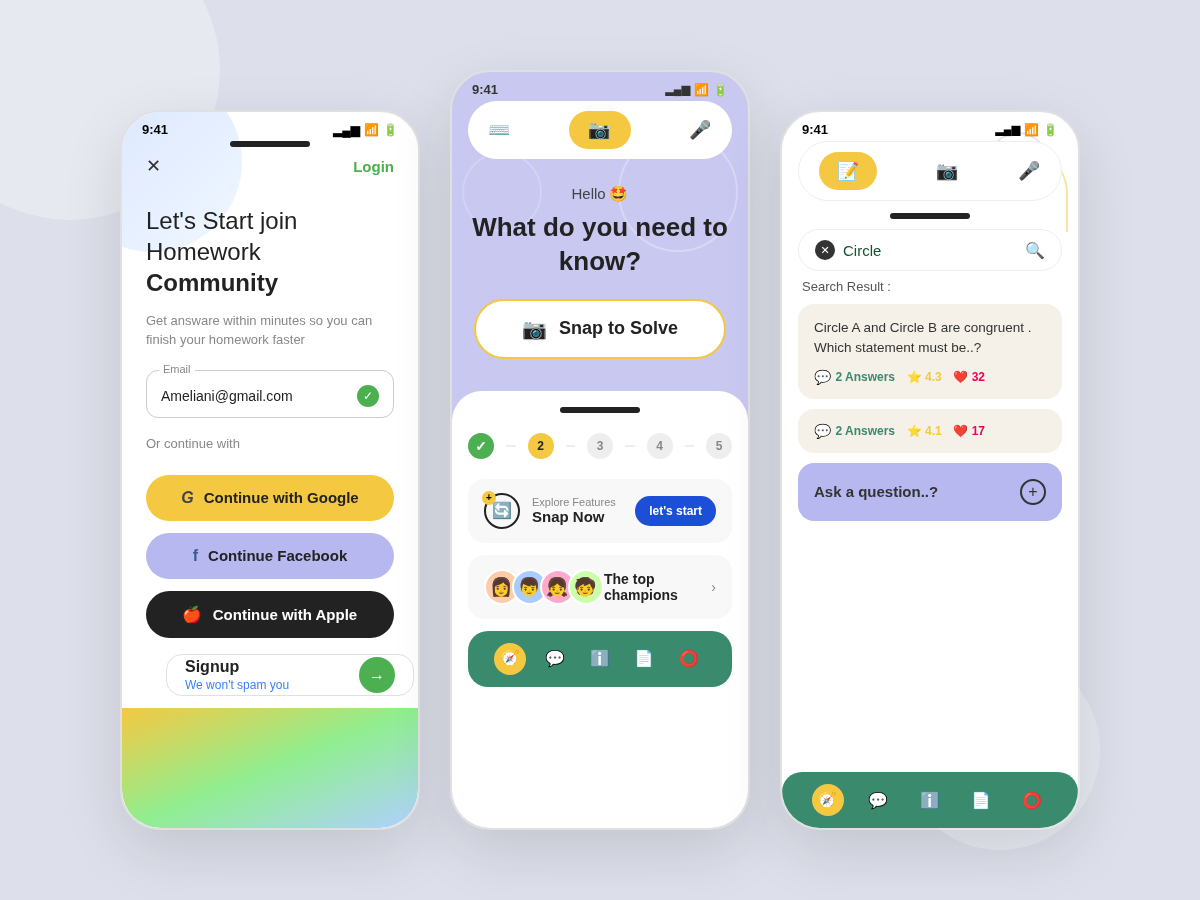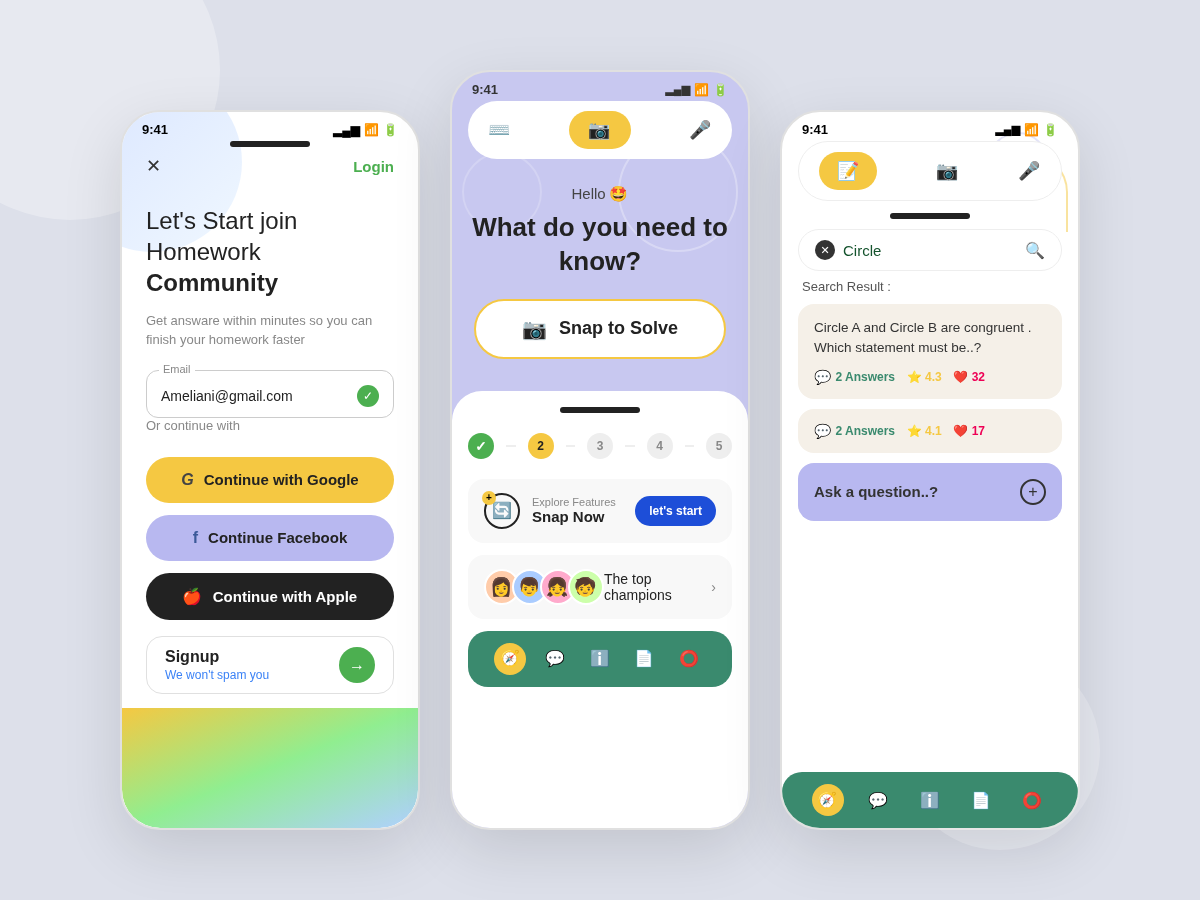--- a/index.html
+++ b/index.html
@@ -122,20 +122,21 @@
       font-size: 13px;
       color: #888;
       line-height: 1.5;
       margin-bottom: 20px;
     }
 
     .email-field {
       border: 1.5px solid #ccc;
       border-radius: 12px;
       padding: 10px 14px;
+      margin-bottom: 18px;
       position: relative;
     }
 
     .email-label {
       font-size: 11px;
       color: #888;
       position: absolute;
       top: -8px;
       left: 12px;
       background: #fff;
@@ -197,27 +198,28 @@
 
     .btn-apple {
       background: #222;
       color: #fff;
     }
 
     .btn-signup {
       width: 100%;
       border: 1.5px solid #e0e0e0;
       border-radius: 16px;
-      padding: 10px 18px;
+      padding: 2px 18px;
       display: flex;
       justify-content: space-between;
       align-items: center;
       cursor: pointer;
       background: #fff;
       margin-top: 4px;
+      margin-left: 20px;
     }
 
     .signup-text { text-align: left; }
     .signup-title { font-weight: 700; font-size: 16px; color: #222; }
     .signup-sub { font-size: 12px; color: #3b82f6; margin-top: 2px; }
 
     .arrow-btn {
       width: 36px; height: 36px;
       background: #4caf50;
       border-radius: 50%;
@@ -391,21 +393,21 @@
       margin-left: -8px;
       display: flex; align-items: center; justify-content: center;
       font-size: 18px;
       overflow: hidden;
     }
 
     .champ-avatar:first-child { margin-left: 0; }
 
     .champ-label {
       font-size: 14px;
-      font-weight: 400;
+      font-weight: 700;
       color: #222;
     }
 
     .champ-arrow { color: #888; font-size: 14px; }
 
     
     .bottom-nav-2 {
       background: #3a8a6e;
       border-radius: 20px;
       margin: 0 0;

